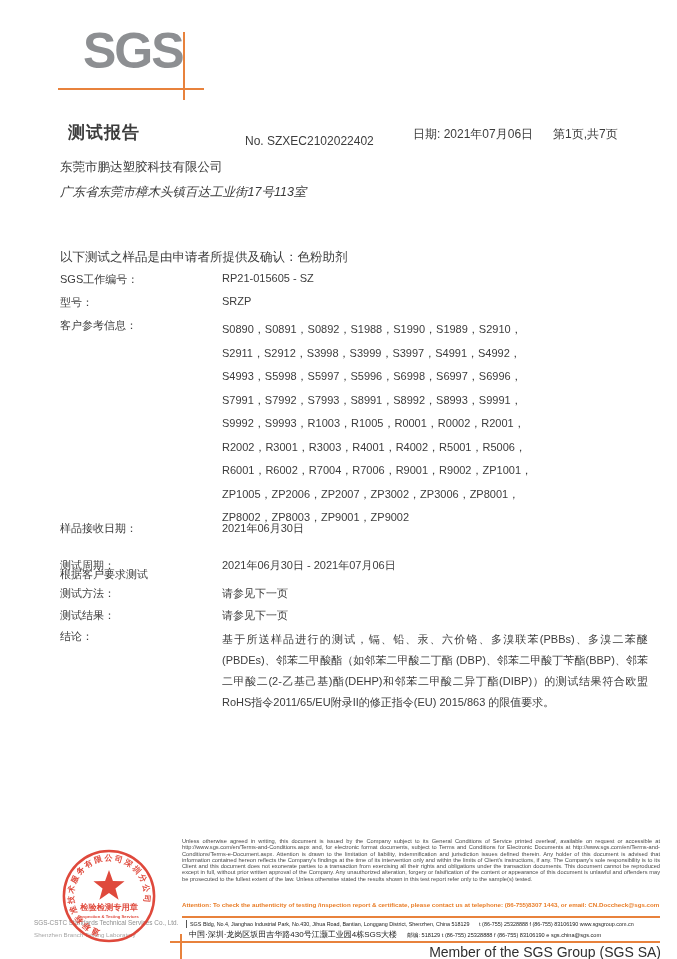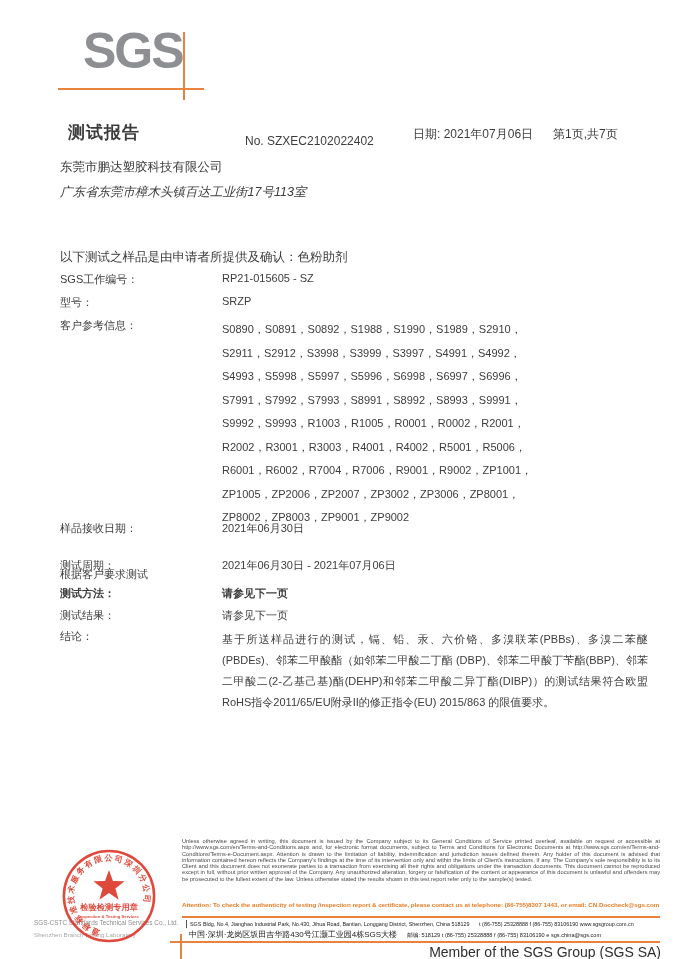--- a/index.html
+++ b/index.html
@@ -27,21 +27,21 @@
   .company-addr{position:absolute;left:60px;top:184px;font-size:12.5px;font-style:italic;}
 
   .intro{position:absolute;left:60px;top:249px;font-size:12.5px;text-align:right;}
 
   
   .row{position:absolute;left:60px;width:588px;display:flex;font-size:11px;}
   .row .lbl{width:162px;flex-shrink:0;}
   .row .val{flex:1;}
   .r-job{top:272px;} .r-model{top:295px;} .r-ref{top:318px;justify-content:flex-end;}
   .r-recv{top:521px;} .r-period{top:544px;margin-top:14px;} .r-req{top:567px;}
-  .r-method{top:586px;font-weight:bold;} .r-result{top:608px;} .r-concl{top:629px;}
+  .r-method{top:586px;} .r-result{top:608px;} .r-concl{top:629px;}
   .codes div{line-height:23.5px;white-space:nowrap;}
   .para{line-height:21px;width:424px;text-align:justify;}
 
   
   .co-line1{position:absolute;left:34px;top:919px;font-size:6.4px;color:#8f8f8f;z-index:1;white-space:nowrap;}
   .co-line2{position:absolute;left:34px;top:931px;font-size:6.2px;color:var(--gray-co);z-index:1;white-space:nowrap;}
   .stamp{position:absolute;left:61px;top:848px;width:96px;height:96px;z-index:2;opacity:.92;}
 
   
   .legal{position:absolute;left:182px;top:838px;width:478px;font-size:5.7px;line-height:6.3px;

